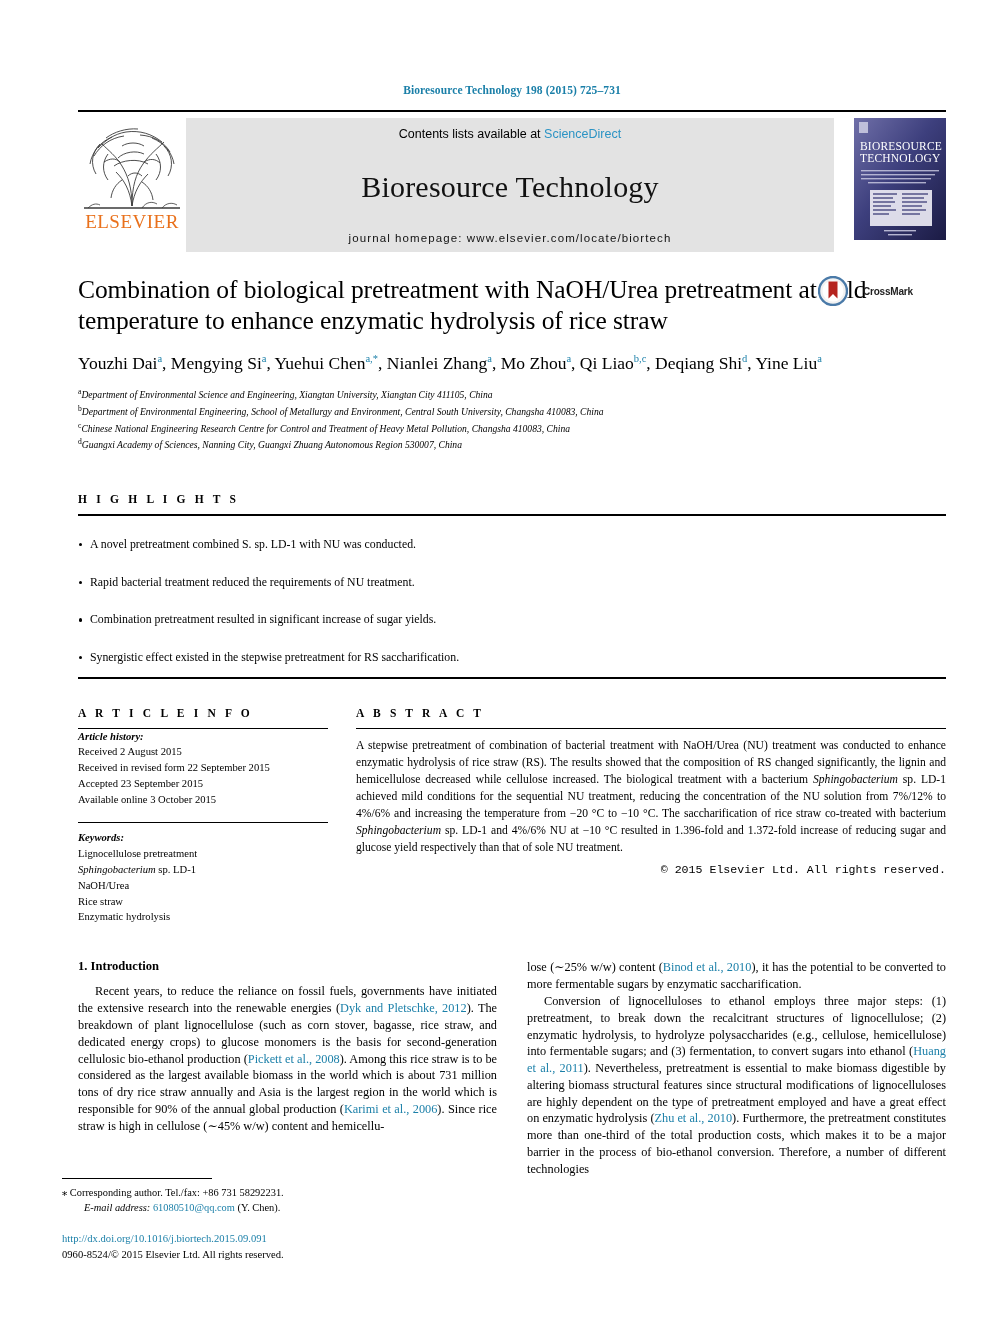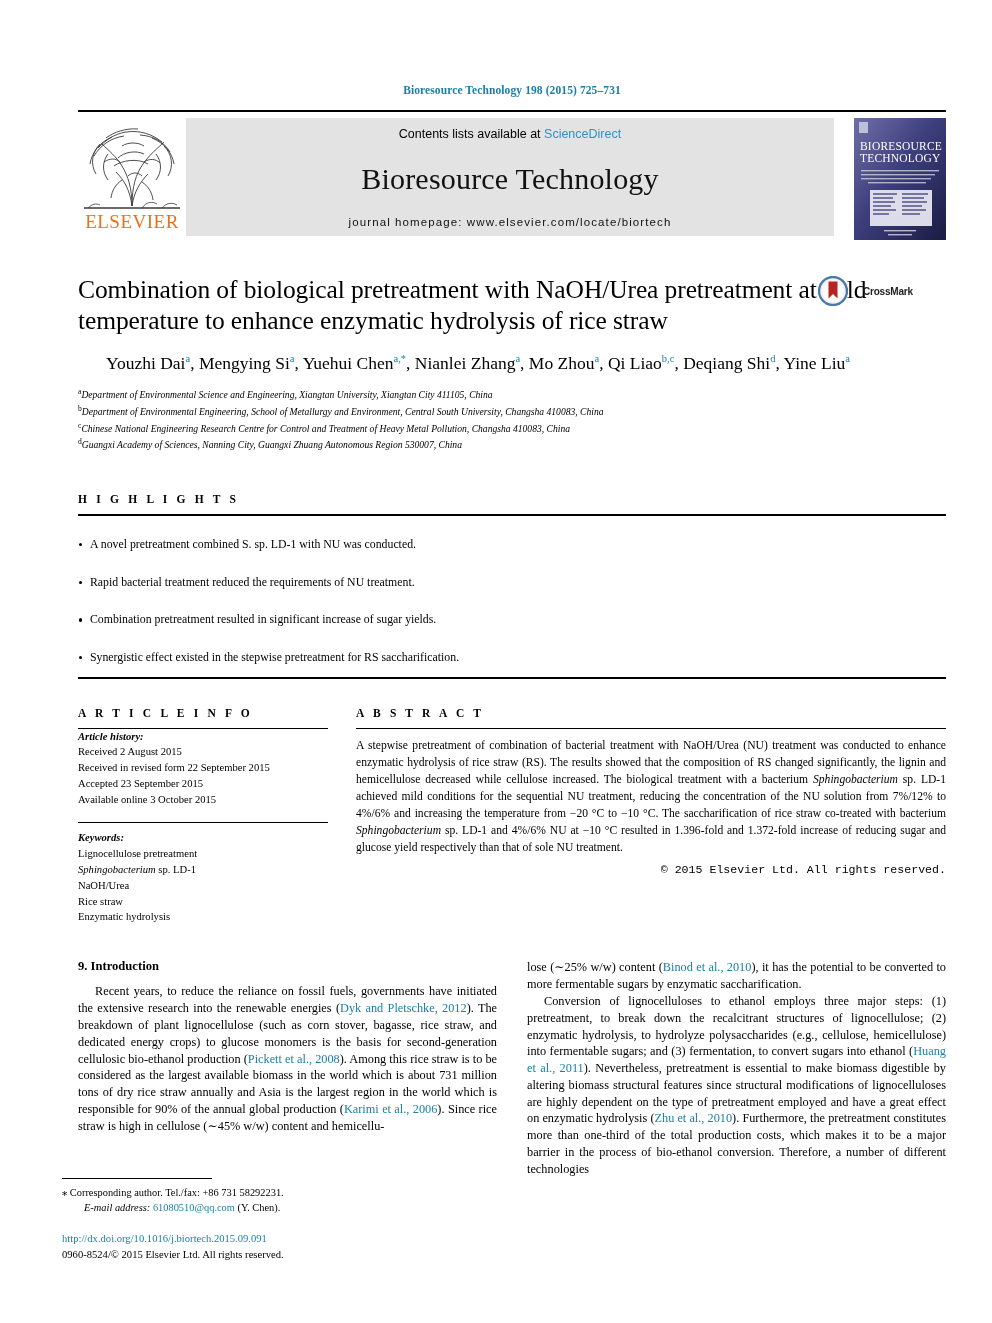--- a/index.html
+++ b/index.html
@@ -54,21 +54,21 @@
     letter-spacing: 0.5px;
     color: #E9711C;
     text-align: center;
     font-weight: normal;
     line-height: 1;
     margin-top: -2px;
   }
   .masthead-center {
     flex: 1 1 auto;
     background: #e3e3e3;
-    height: 118px;
+    height: 134px;
     display: flex;
     flex-direction: column;
     justify-content: space-between;
     align-items: center;
     padding: 9px 0 8px 0;
     box-sizing: border-box;
   }
   .contents-line {
     font-family: "Liberation Sans", sans-serif;
     font-size: 12.5px;
@@ -127,21 +127,20 @@
     color: #222;
     letter-spacing: -0.2px;
   }
 
   .authors {
     font-family: "Liberation Serif", serif;
     font-size: 17.5px;
     line-height: 1.36;
     margin-top: 16px;
     width: 800px;
-    text-align: center;
   }
   .authors sup {
     font-size: 10.5px;
     color: #1a7fa8;
     vertical-align: super;
   }
 
   .affils {
     margin-top: 10px;
     font-size: 9.6px;
@@ -470,21 +469,21 @@
       <div class="rule-thin"></div>
       <div class="abstract-body">
         <span>A stepwise pretreatment of combination of bacterial treatment with NaOH/Urea (NU) treatment was conducted to enhance enzymatic hydrolysis of rice straw (RS). The results showed that the composition of RS changed significantly, the lignin and hemicellulose decreased while cellulose increased. The biological treatment with a bacterium </span><span class="ital">Sphingobacterium</span><span> sp. LD-1 achieved mild conditions for the sequential NU treatment, reducing the concentration of the NU solution from 7%/12% to 4%/6% and increasing the temperature from −20 °C to −10 °C. The saccharification of rice straw co-treated with bacterium </span><span class="ital">Sphingobacterium</span><span> sp. LD-1 and 4%/6% NU at −10 °C resulted in 1.396-fold and 1.372-fold increase of reducing sugar and glucose yield respectively than that of sole NU treatment.</span>
       </div>
       <div class="copyright">© 2015 Elsevier Ltd. All rights reserved.</div>
     </div>
   </div>
 
   <div class="body-cols">
     <div class="bcol">
-      <div class="sec-title">9. Introduction</div>
+      <div class="sec-title">1. Introduction</div>
       <p class="para"><span>Recent years, to reduce the reliance on fossil fuels, governments have initiated the extensive research into the renewable energies (</span><span class="ref">Dyk and Pletschke, 2012</span><span>). The breakdown of plant lignocellulose (such as corn stover, bagasse, rice straw, and dedicated energy crops) to glucose monomers is the basis for second-generation cellulosic bio-ethanol production (</span><span class="ref">Pickett et al., 2008</span><span>). Among this rice straw is to be considered as the largest available biomass in the world which is about 731 million tons of dry rice straw annually and Asia is the largest region in the world which is responsible for 90% of the annual global production (</span><span class="ref">Karimi et al., 2006</span><span>). Since rice straw is high in cellulose (∼45% w/w) content and hemicellu-</span></p>
     </div>
 
     <div class="bcol">
       <p class="para" style="text-indent:0"><span>lose (∼25% w/w) content (</span><span class="ref">Binod et al., 2010</span><span>), it has the potential to be converted to more fermentable sugars by enzymatic saccharification.</span></p>
       <p class="para"><span>Conversion of lignocelluloses to ethanol employs three major steps: (1) pretreatment, to break down the recalcitrant structures of lignocellulose; (2) enzymatic hydrolysis, to hydrolyze polysaccharides (e.g., cellulose, hemicellulose) into fermentable sugars; and (3) fermentation, to convert sugars into ethanol (</span><span class="ref">Huang et al., 2011</span><span>). Nevertheless, pretreatment is essential to make biomass digestible by altering biomass structural features since structural modifications of lignocelluloses are highly dependent on the type of pretreatment employed and have a great effect on enzymatic hydrolysis (</span><span class="ref">Zhu et al., 2010</span><span>). Furthermore, the pretreatment constitutes more than one-third of the total production costs, which makes it to be a major barrier in the process of bio-ethanol conversion. Therefore, a number of different technologies</span></p>
     </div>
   </div>
 
   <div class="footnote-area">

